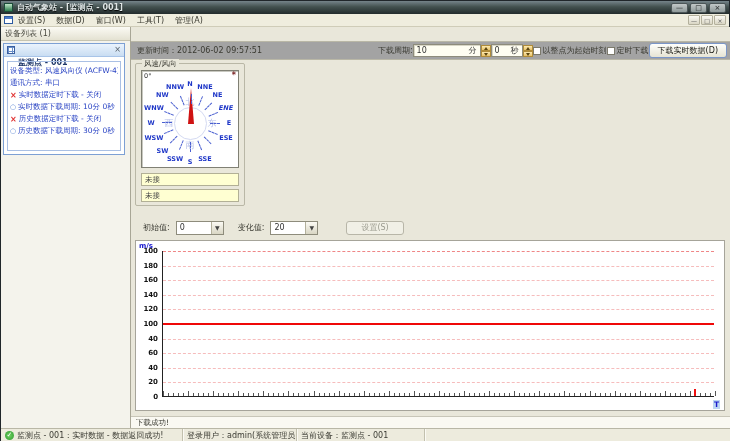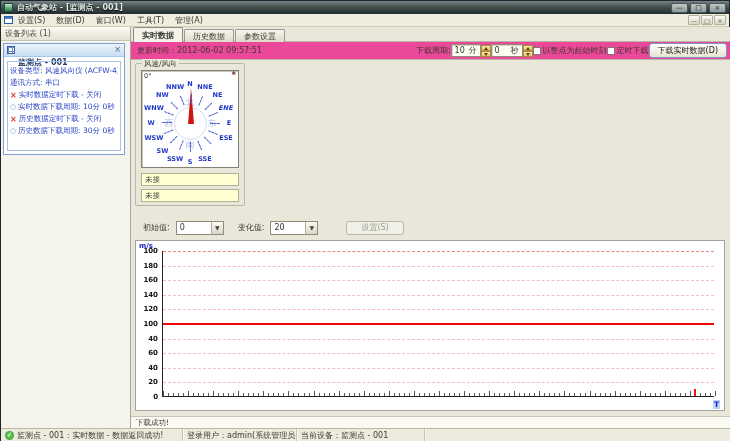--- a/index.html
+++ b/index.html
@@ -55,29 +55,29 @@
   .li-o { color:#4a7ad0; font-size:7px; margin-right:2px; }
 
   
   .tabs { position:absolute; left:2px; top:0; height:15px; display:flex; align-items:flex-end; gap:1px; z-index:2; }
   .tab { height:13px; line-height:13px; padding:0 8px; font-size:8px; color:#40403a;
     background:linear-gradient(#f7f6ef,#dcdac8); border:1px solid #999b8e; border-bottom:none;
     border-radius:2px 2px 0 0; }
   .tab.active { height:15px; line-height:15px; background:#f4f3ea; font-weight:bold; border-color:#8a8c80; }
 
   
-  .toolbar { position:absolute; left:0; top:14px; width:600px; height:19px; background:#ec4899;
+  .toolbar { position:absolute; left:0; top:14px; width:600px; height:19px; background:#a3a3a3;
     border:1px solid #b9b7a6; border-left:none; border-right:none; display:flex; align-items:center; }
   .upd-label,.upd-time { font-size:8px; color:#3a3a32; }
   .upd-label { margin-left:6px; }
   .tb-right { position:absolute; right:4px; display:flex; align-items:center; gap:0; }
   .tb-lab { font-size:8px; color:#3a3a32; white-space:nowrap; }
   .num-field { display:flex; align-items:center; justify-content:space-between; background:#fffef2;
     border:1px solid #8e8c7c; box-shadow:inset 1px 1px 0 #d8d6c6; height:13px; padding:0 3px; font-size:8px; }
-  .num-field.min { width:30px; } .num-field.sec { width:32px; }
+  .num-field.min { width:68px; } .num-field.sec { width:32px; }
   .spinner { display:flex; flex-direction:column; gap:0; }
   .spin-btn { width:10px; height:6px; background:linear-gradient(#fce9b0,#e8c268); border:1px solid #b08c3a;
     position:relative; }
   .spin-btn.up::after,.spin-btn.down::after { content:""; position:absolute; left:2px; border-left:2px solid transparent;
     border-right:2px solid transparent; }
   .spin-btn.up::after { top:1px; border-bottom:3px solid #5a4410; }
   .spin-btn.down::after { top:1px; border-top:3px solid #5a4410; }
   .cbx { display:flex; align-items:center; gap:2px; }
   .cbx-box { width:8px; height:8px; background:#fff; border:1px solid #7c7a6c; }
   .cbx-lab { font-size:8px; color:#3a3a32; white-space:nowrap; }
@@ -211,25 +211,20 @@
               <span class="li-o">○</span>
               <span class="dev-line-text">历史数据下载周期: 30分 0秒</span>
             </span>
           </div>
       </div>
     </div>
 
     <div class="splitter"></div>
 
     <div class="main">
-      <div class="tabs" id="tabs">
-          <span class="tab active">实时数据</span>
-          <span class="tab">历史数据</span>
-          <span class="tab">参数设置</span>
-        </div>
 
       <div class="toolbar">
         <span class="upd-label">更新时间：</span>
         <span class="upd-time">2012-06-02 09:57:51</span>
         <span class="tb-right">
           <span class="tb-lab">下载周期:</span>
           <span class="num-field min">
             <span>10</span>
             <span>分</span>
           </span>

